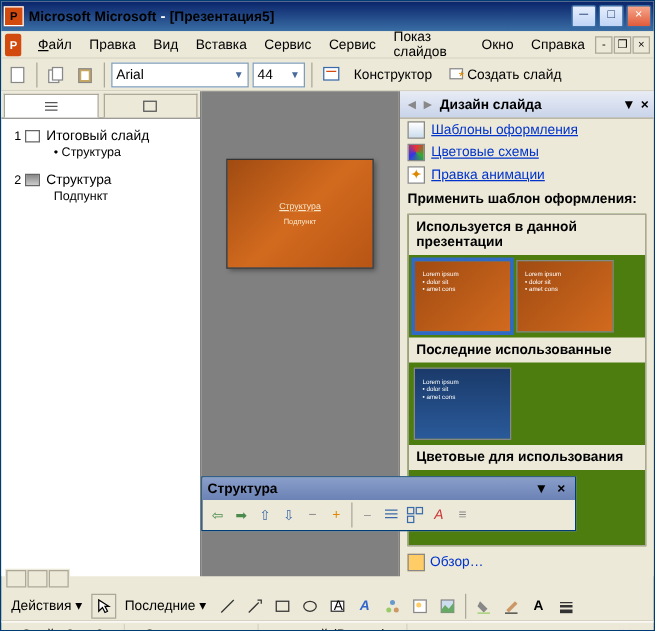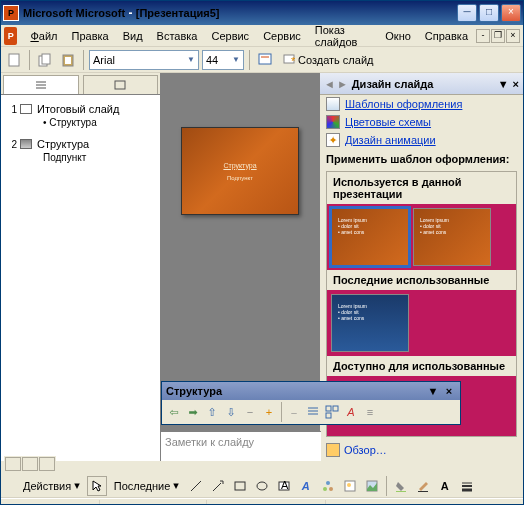--- a/index.html
+++ b/index.html
@@ -48,31 +48,31 @@
 .vb{position:absolute;bottom:0;left:0;width:60px;height:18px;background:#ece9d8;display:flex;padding:1px;gap:1px}
 .vbb{width:16px;height:14px;border:1px solid #aca899;background:#ece9d8}
 .right{width:204px;background:#ece9d8;border-left:1px solid #808080;display:flex;flex-direction:column}
 .rhead{height:22px;background:linear-gradient(#e8ecf5,#c9d4ea);display:flex;align-items:center;padding:0 4px;border-bottom:1px solid #aca899;font-weight:bold}
 .rnav{display:flex;gap:2px;margin-right:4px}
 .rlinks{padding:0 6px}
 .rlink{display:flex;align-items:center;padding:2px 0;gap:5px}
 .rlink a{color:#0033cc;text-decoration:underline}
 .ric{width:14px;height:14px;border:1px solid #888;background:#fff}
 .rsec{padding:4px 6px;font-weight:bold}
-.rtpl{background:#be185d;border:1px solid #aca899;margin:2px 6px;flex:1;overflow:auto}
+.rtpl{background:#4d7c0f;border:1px solid #aca899;margin:2px 6px;flex:1;overflow:auto}
 .rth{padding:4px 6px;font-weight:bold;background:#ece9d8}
 .rthm{padding:4px;display:flex;gap:4px}
 .thumb{width:78px;height:58px;border:1px solid #888}
 .thumb.sel{outline:3px solid #316ac5;outline-offset:-1px}
 .thumb.or{background:linear-gradient(135deg,#a04b12,#d26a1e)}
 .thumb.bl{background:linear-gradient(#1a3a6a,#2a5a9a)}
 .thumb .txt{color:#fff;font-size:5px;padding:8px 6px}
 .rbot{padding:4px 6px;display:flex;align-items:center;gap:4px}
 .rbot a{color:#0033cc;text-decoration:none}
-.drawbar{height:24px;display:flex;align-items:center;padding:0 17px;gap:2px;border-bottom:1px solid #d6d2c2}
+.drawbar{height:24px;display:flex;align-items:center;padding:0 3px;gap:2px;border-bottom:1px solid #d6d2c2}
 .statusbar{height:20px;display:flex;align-items:center;border-top:1px solid #fff}
 .sc{padding:0 16px;border-right:1px solid #d6d2c2;height:18px;display:flex;align-items:center}
 svg{display:block}
 </style>
 </head>
 <body>
 
 
 
 <div class="titlebar">
@@ -132,20 +132,23 @@
       <span class="dd">▼</span>
     </div>
   <div class="sep"></div>
   <div class="tb">
       <svg width="14" height="14">
         <rect x="1" y="1" width="12" height="10" fill="#fff" stroke="#3a6aaa"></rect>
         <line x1="3" y1="4" x2="11" y2="4" stroke="#d24a0e"></line>
       </svg>
     </div>
   <div class="btn">
+      <span>Конструктор</span>
+    </div>
+  <div class="btn">
       <svg width="12" height="12">
         <rect x="1" y="1" width="10" height="8" fill="#fff" stroke="#888"></rect>
         <text x="8" y="11" font-size="8" fill="#d80">*</text>
       </svg>
       <span>Создать слайд</span>
     </div>
 </div>
 
 <div class="main">
   <div class="left">
@@ -212,21 +215,20 @@
               <rect x="1" y="1" width="5" height="5" fill="none" stroke="#3a6aaa"></rect>
               <rect x="8" y="1" width="5" height="5" fill="none" stroke="#3a6aaa"></rect>
               <rect x="1" y="8" width="5" height="5" fill="none" stroke="#3a6aaa"></rect>
             </svg>
           </div>
         <div class="ar" style="color:#c33;font-style:italic">A</div>
         <div class="ar" style="color:#888">≡</div>
       </div>
     </div>
 
-    <div class="notes">Заметки к слайду</div>
   </div>
 
   <div class="right">
     <div class="rhead">
       <div class="rnav">
         <span style="color:#888">◄</span>
         <span style="color:#888">►</span>
       </div>
       <span>Дизайн слайда</span>
       <span style="margin-left:auto">▼</span>
@@ -236,41 +238,41 @@
       <div class="rlink">
           <span class="ric" style="background:linear-gradient(#fff,#cde)"></span>
           <a>Шаблоны оформления</a>
         </div>
       <div class="rlink">
           <span class="ric" style="background:conic-gradient(#e33,#3a3,#33e,#e33)"></span>
           <a>Цветовые схемы</a>
         </div>
       <div class="rlink">
           <span class="ric" style="background:#fff;color:#d80;text-align:center;line-height:12px">✦</span>
-          <a>Дизайн анимации</a>
+          <a>Правка анимации</a>
         </div>
     </div>
     <div class="rsec">Применить шаблон оформления:</div>
     <div class="rtpl">
       <div class="rth">Используется в данной презентации</div>
       <div class="rthm">
         <div class="thumb or sel">
             <div class="txt">Lorem ipsum<br>• dolor sit<br>• amet cons</div>
           </div>
         <div class="thumb or">
             <div class="txt">Lorem ipsum<br>• dolor sit<br>• amet cons</div>
           </div>
       </div>
       <div class="rth">Последние использованные</div>
       <div class="rthm">
         <div class="thumb bl">
             <div class="txt">Lorem ipsum<br>• dolor sit<br>• amet cons</div>
           </div>
       </div>
-      <div class="rth">Доступно для использованные</div>
+      <div class="rth">Цветовые для использования</div>
     </div>
     <div class="rbot">
         <span class="ric" style="background:#fc6"></span>
         <a>Обзор…</a>
       </div>
   </div>
 </div>
 
 <div class="vb" style="position:relative;margin-top:-18px;margin-left:3px;width:auto;height:18px;display:inline-flex">
   <div class="vbb"></div>

